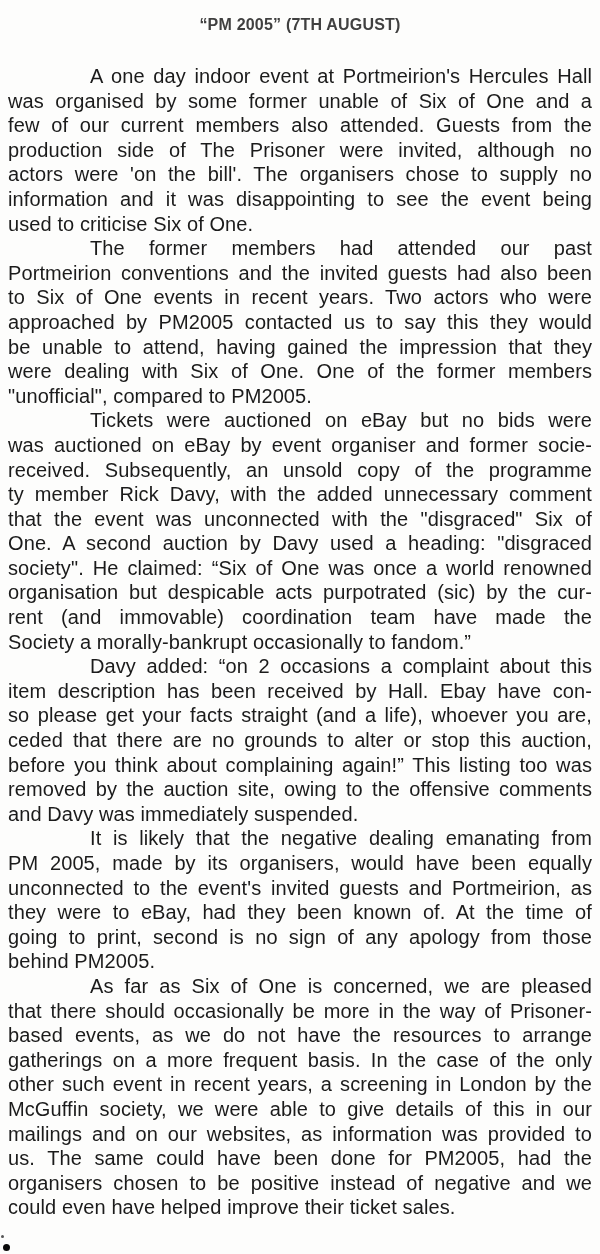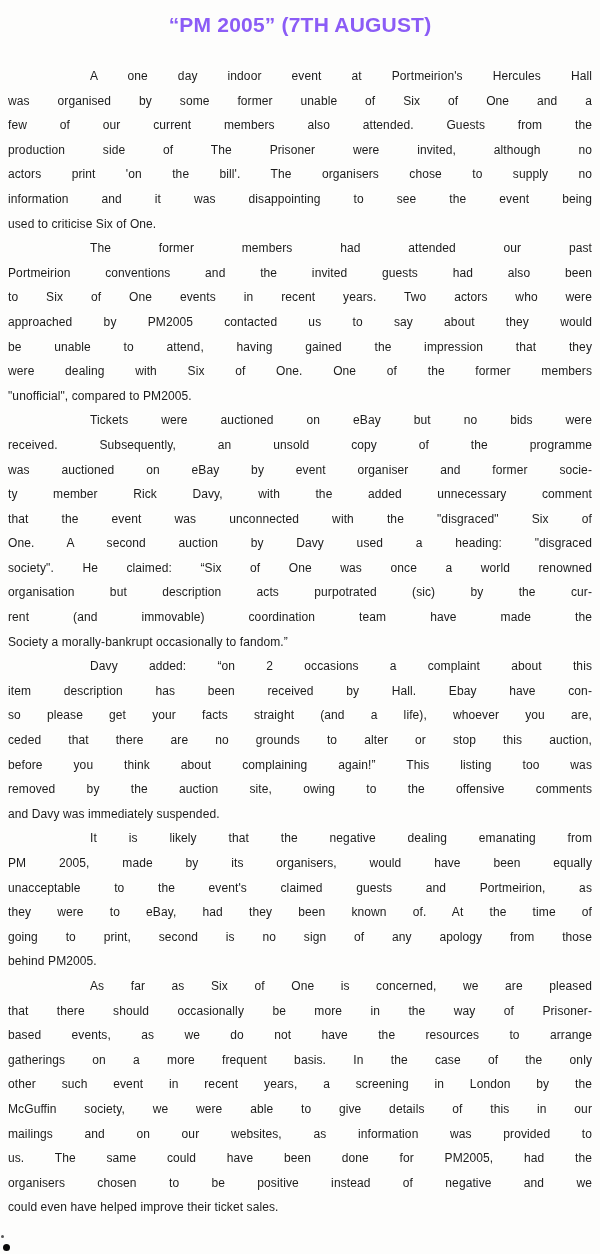--- a/index.html
+++ b/index.html
@@ -13,35 +13,35 @@
     height: 1254px;
     background: #fdfdfc;
     color: #1b1b1b;
     font-family: "Liberation Sans", sans-serif;
     overflow: hidden;
   }
   .title {
     margin: 0;
     padding-top: 12px;
     text-align: center;
-    font-size: 21px;
+    font-size: 16px;
     font-weight: bold;
     letter-spacing: 0.2px;
     line-height: 26px;
-    color: #8b5cf6;
+    color: #404040;
   }
   .body-text {
     margin-top: 26px;
     padding: 0 8px;
   }
   .para {
     margin: 0;
   }
   .line {
-    font-size: 12px;
+    font-size: 20px;
     line-height: 24.6px;
     text-align: justify;
     text-align-last: justify;
     white-space: normal;
     overflow: hidden;
     height: 24.6px;
     letter-spacing: 0.1px;
   }
   .line.first {
     padding-left: 82px;
@@ -73,58 +73,58 @@
 <body>
 
 <div class="page">
   <h1 class="title">“PM 2005” (7TH AUGUST)</h1>
   <div class="body-text" id="paragraphs">
       <div class="para">
         <div class="line first">A one day indoor event at Portmeirion's Hercules Hall</div>
         <div class="line">was organised by some former unable of Six of One and a</div>
         <div class="line">few of our current members also attended. Guests from the</div>
         <div class="line">production side of The Prisoner were invited, although no</div>
-        <div class="line">actors print 'on the bill'. The organisers chose to supply no</div>
+        <div class="line">actors were 'on the bill'. The organisers chose to supply no</div>
         <div class="line">information and it was disappointing to see the event being</div>
         <div class="line last">used to criticise Six of One.</div>
       </div>
       <div class="para">
         <div class="line first">The former members had attended our past</div>
         <div class="line">Portmeirion conventions and the invited guests had also been</div>
         <div class="line">to Six of One events in recent years. Two actors who were</div>
-        <div class="line">approached by PM2005 contacted us to say about they would</div>
+        <div class="line">approached by PM2005 contacted us to say this they would</div>
         <div class="line">be unable to attend, having gained the impression that they</div>
         <div class="line">were dealing with Six of One. One of the former members</div>
         <div class="line last">"unofficial", compared to PM2005.</div>
       </div>
       <div class="para">
         <div class="line first">Tickets were auctioned on eBay but no bids were</div>
+        <div class="line">was auctioned on eBay by event organiser and former socie-</div>
         <div class="line">received. Subsequently, an unsold copy of the programme</div>
-        <div class="line">was auctioned on eBay by event organiser and former socie-</div>
         <div class="line">ty member Rick Davy, with the added unnecessary comment</div>
         <div class="line">that the event was unconnected with the "disgraced" Six of</div>
         <div class="line">One. A second auction by Davy used a heading: "disgraced</div>
         <div class="line">society". He claimed: “Six of One was once a world renowned</div>
-        <div class="line">organisation but description acts purpotrated (sic) by the cur-</div>
+        <div class="line">organisation but despicable acts purpotrated (sic) by the cur-</div>
         <div class="line">rent (and immovable) coordination team have made the</div>
         <div class="line last">Society a morally-bankrupt occasionally to fandom.”</div>
       </div>
       <div class="para">
         <div class="line first">Davy added: “on 2 occasions a complaint about this</div>
         <div class="line">item description has been received by Hall. Ebay have con-</div>
         <div class="line">so please get your facts straight (and a life), whoever you are,</div>
         <div class="line">ceded that there are no grounds to alter or stop this auction,</div>
         <div class="line">before you think about complaining again!” This listing too was</div>
         <div class="line">removed by the auction site, owing to the offensive comments</div>
         <div class="line last">and Davy was immediately suspended.</div>
       </div>
       <div class="para">
         <div class="line first">It is likely that the negative dealing emanating from</div>
         <div class="line">PM 2005, made by its organisers, would have been equally</div>
-        <div class="line">unacceptable to the event's claimed guests and Portmeirion, as</div>
+        <div class="line">unconnected to the event's invited guests and Portmeirion, as</div>
         <div class="line">they were to eBay, had they been known of. At the time of</div>
         <div class="line">going to print, second is no sign of any apology from those</div>
         <div class="line last">behind PM2005.</div>
       </div>
       <div class="para">
         <div class="line first">As far as Six of One is concerned, we are pleased</div>
         <div class="line">that there should occasionally be more in the way of Prisoner-</div>
         <div class="line">based events, as we do not have the resources to arrange</div>
         <div class="line">gatherings on a more frequent basis. In the case of the only</div>
         <div class="line">other such event in recent years, a screening in London by the</div>

